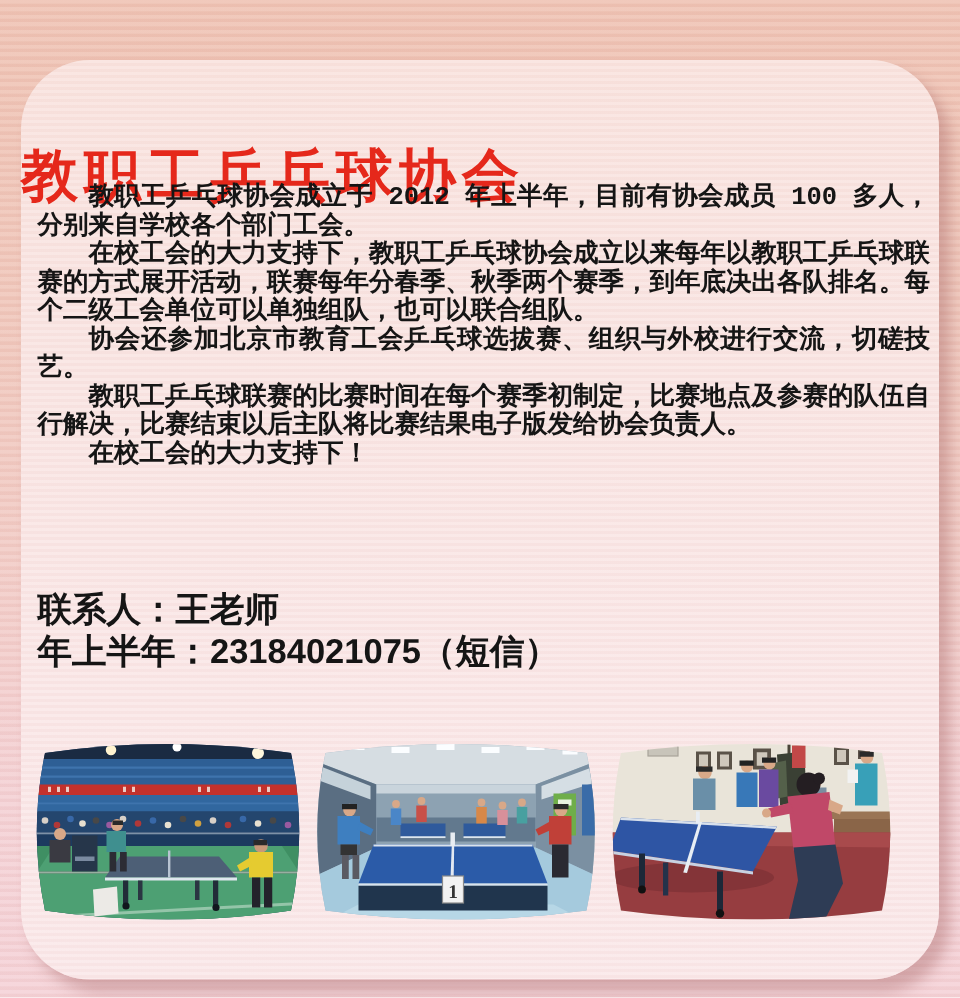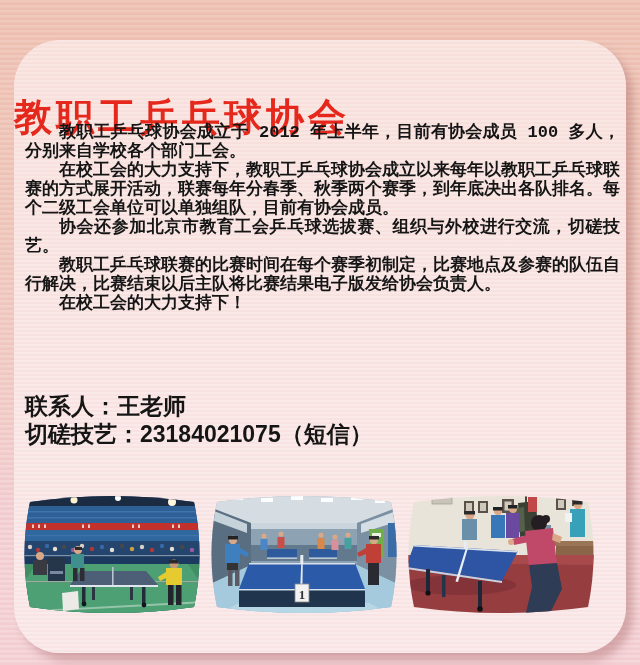--- a/index.html
+++ b/index.html
@@ -69,29 +69,29 @@
 </style>
 </head>
 <body>
 
 <div class="card">
 
   <h1 class="page-title">教职工乒乓球协会</h1>
 
   <div class="body-text">
     <p>教职工乒乓球协会成立于 2012 年上半年，目前有协会成员 100 多人，分别来自学校各个部门工会。</p>
-    <p>在校工会的大力支持下，教职工乒乓球协会成立以来每年以教职工乒乓球联赛的方式展开活动，联赛每年分春季、秋季两个赛季，到年底决出各队排名。每个二级工会单位可以单独组队，目前有协会成员。</p>
+    <p>在校工会的大力支持下，教职工乒乓球协会成立以来每年以教职工乒乓球联赛的方式展开活动，联赛每年分春季、秋季两个赛季，到年底决出各队排名。每个二级工会单位可以单独组队，也可以联合组队。</p>
     <p>协会还参加北京市教育工会乒乓球选拔赛、组织与外校进行交流，切磋技艺。</p>
     <p>教职工乒乓球联赛的比赛时间在每个赛季初制定，比赛地点及参赛的队伍自行解决，比赛结束以后主队将比赛结果电子版发给协会负责人。</p>
     <p>在校工会的大力支持下！</p>
   </div>
 
   <div class="contact">
     <div><span>联系人：</span><span>王老师</span></div>
-    <div><span>切磋技艺：</span><span>23184021075（短信）</span></div>
+    <div><span>年上半年：</span><span>23184021075（短信）</span></div>
   </div>
 
   <div class="photos">
 
     <figure class="photo" aria-label="校工会联赛 — 体育馆乒乓球比赛现场">
       <svg width="180" height="123" viewBox="0 0 180 123">
         <defs>
           <clipPath id="pillow1">
             <path d="M8,9 Q90,-3 172,9 Q183,61.5 172,114 Q90,126 8,114 Q-3,61.5 8,9 Z"></path>
           </clipPath>

